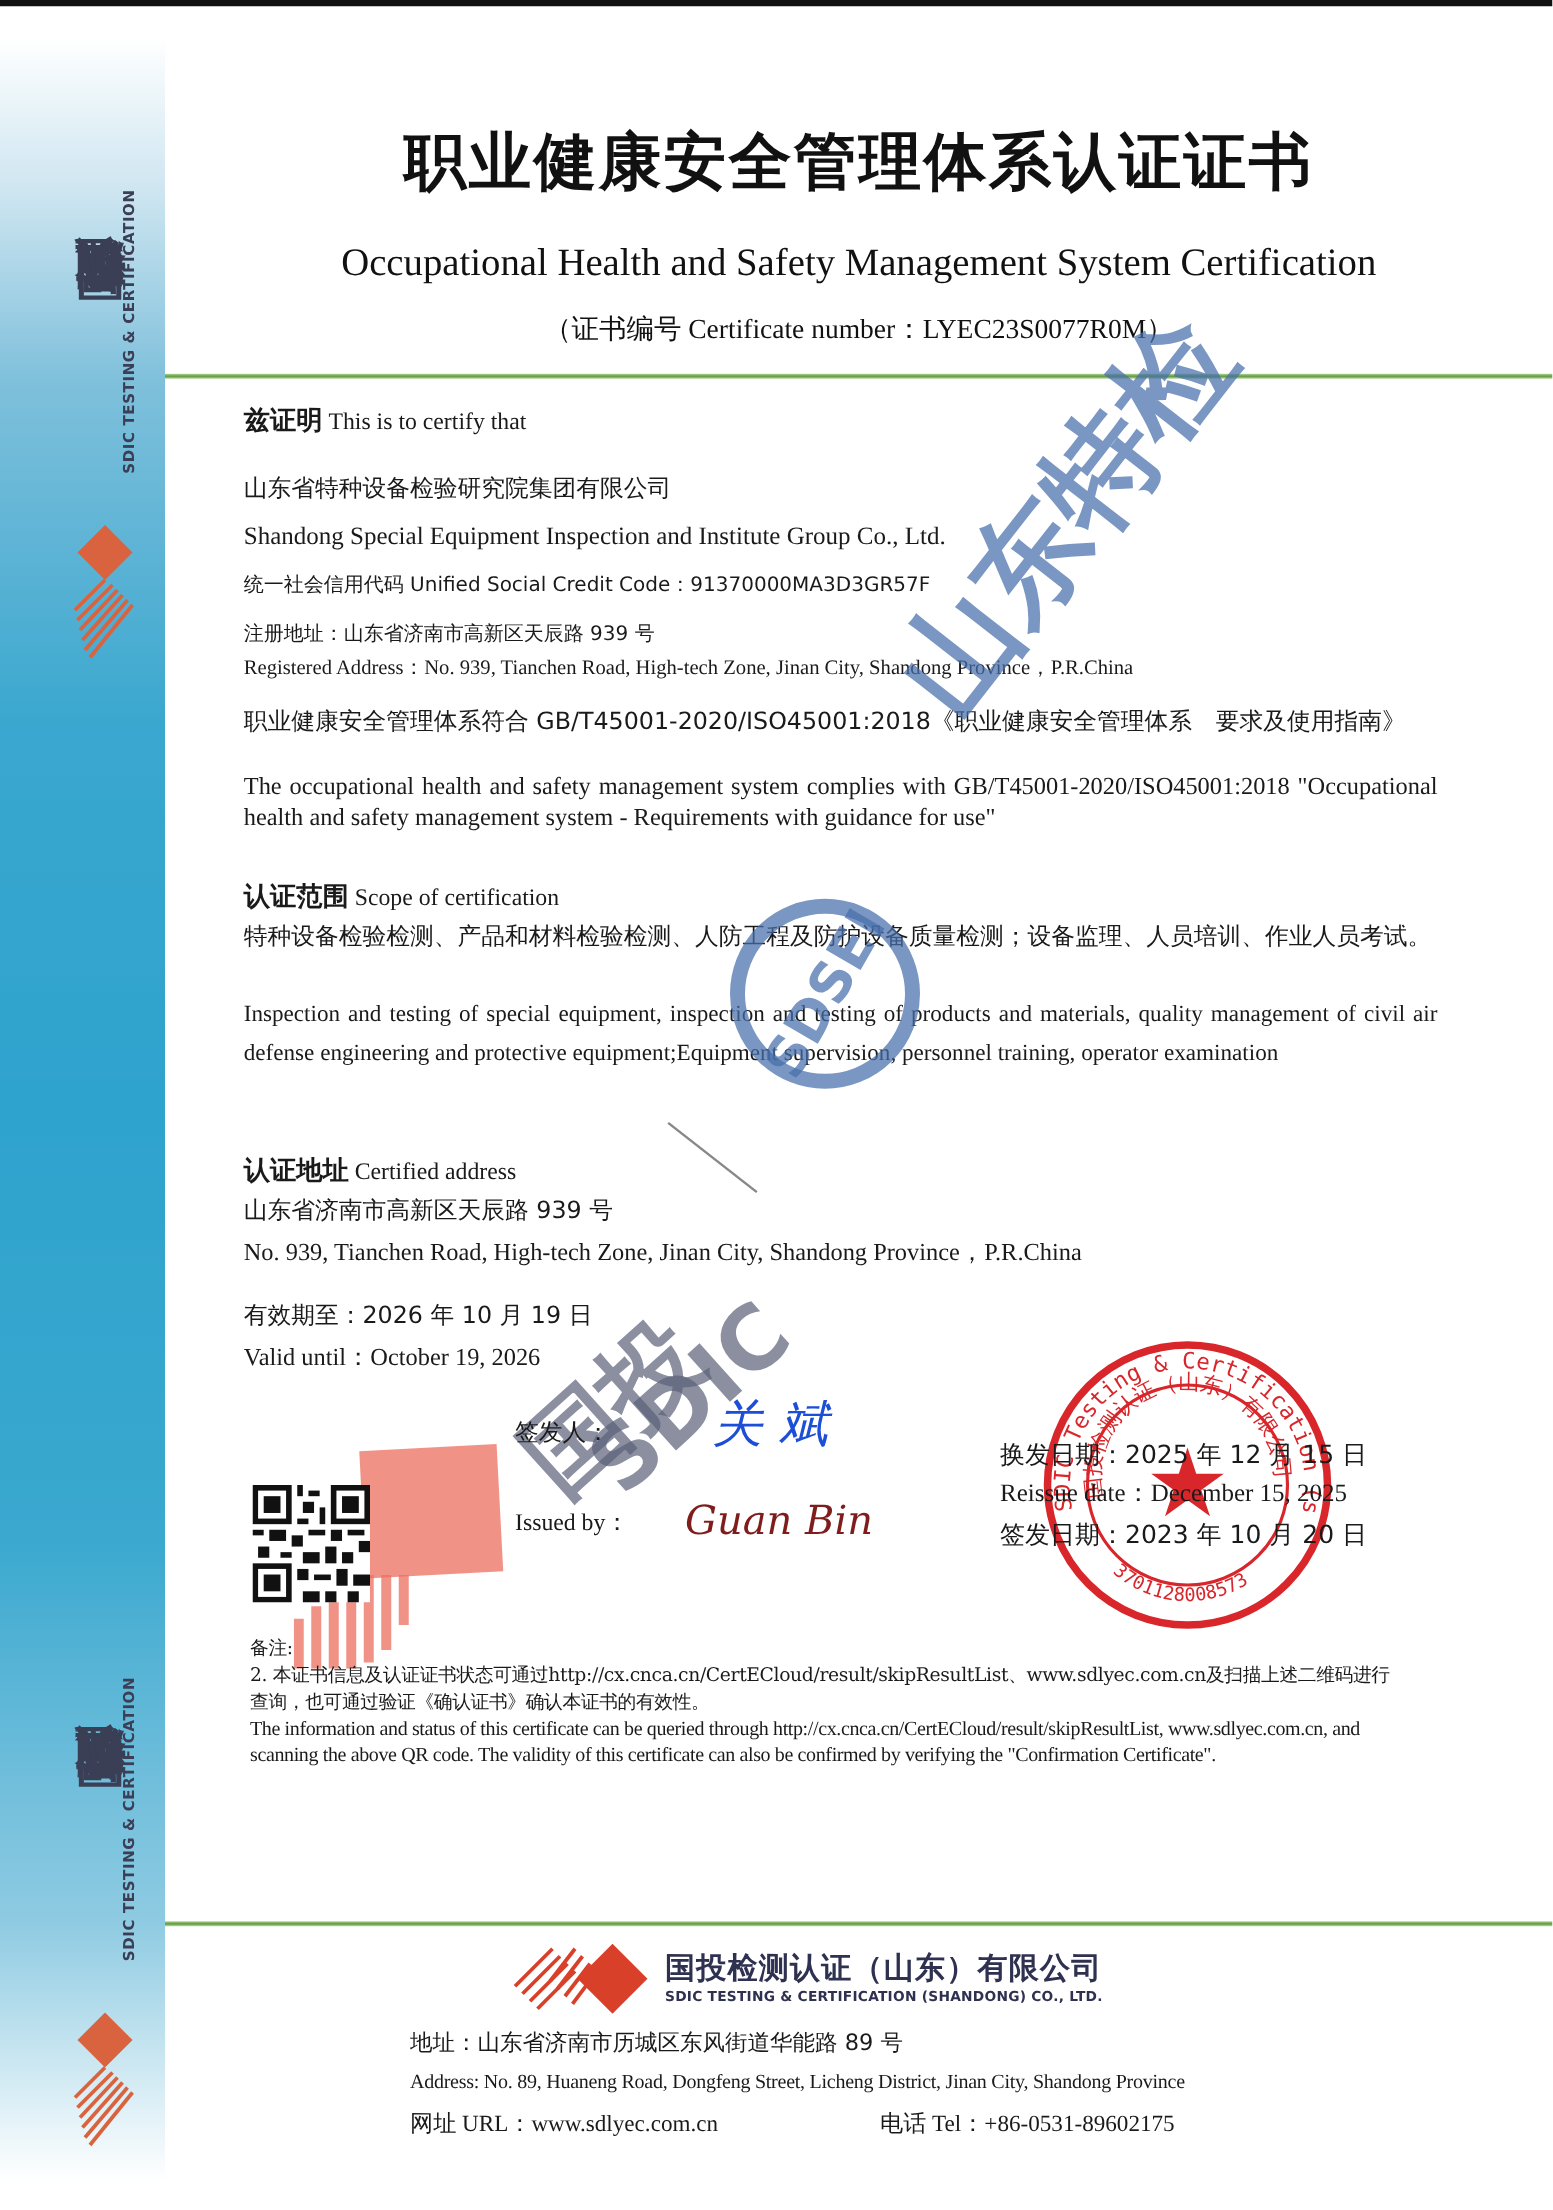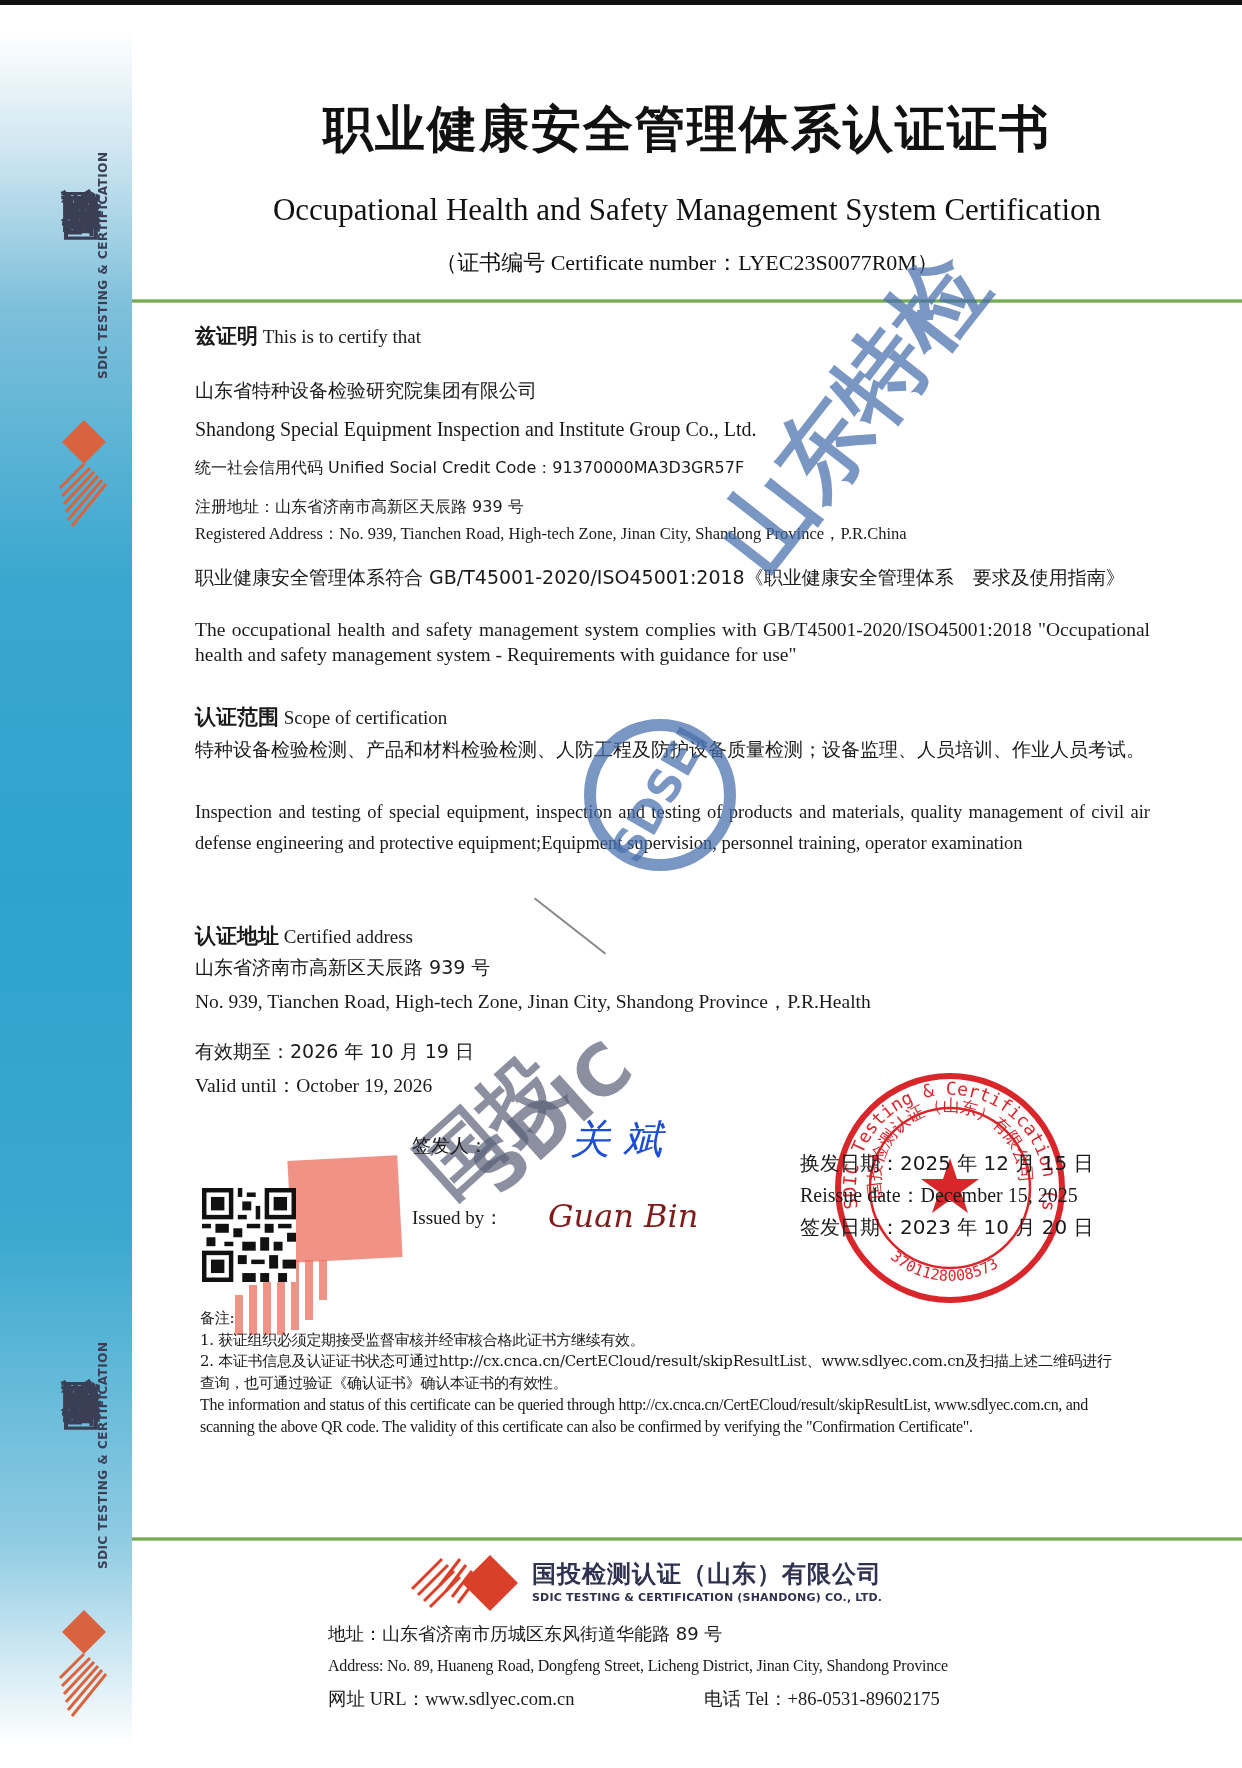--- a/index.html
+++ b/index.html
@@ -133,21 +133,21 @@
     <span>Scope of certification</span>
   </div>
   <div class="line cnsans justify" style="top:734px;font-size:19px;line-height:31px;">特种设备检验检测、产品和材料检验检测、人防工程及防护设备质量检测；设备监理、人员培训、作业人员考试。</div>
   <div class="line justify" style="top:797px;font-size:18.5px;line-height:31px;">Inspection and testing of special equipment, inspection and testing of products and materials, quality management of civil air defense engineering and protective equipment;Equipment supervision, personnel training, operator examination</div>
 
   <div class="line" style="top:922px;">
     <span class="label-bold">认证地址</span>
     <span>Certified address</span>
   </div>
   <div class="line cnsans" style="top:955px;font-size:19px;">山东省济南市高新区天辰路 939 号</div>
-  <div class="line" style="top:988px;font-size:19.5px;">No. 939, Tianchen Road, High-tech Zone, Jinan City, Shandong Province，P.R.Health</div>
+  <div class="line" style="top:988px;font-size:19.5px;">No. 939, Tianchen Road, High-tech Zone, Jinan City, Shandong Province，P.R.China</div>
 
   <div class="line cnsans" style="top:1039px;font-size:19px;">有效期至：2026 年 10 月 19 日</div>
   <div class="line" style="top:1072px;font-size:19.5px;">Valid until：October 19, 2026</div>
 </div>
 
 <div class="watermark wm-blue" style="left:690px;top:520px;font-size:92px;transform:rotate(-52deg);transform-origin:left top;white-space:nowrap;">山东特检</div>
 <svg class="watermark" style="left:575px;top:710px;" width="170" height="170" viewBox="0 0 170 170">
   <circle cx="85" cy="85" r="70" fill="none" stroke="rgba(70,110,170,0.72)" stroke-width="12"></circle>
   <text x="85" y="100" text-anchor="middle" font-family="DejaVu Sans" font-weight="bold" font-size="44" fill="rgba(70,110,170,0.72)" transform="rotate(-60 85 85)">SDSEI</text>
 </svg>
@@ -226,21 +226,20 @@
 </svg>
 
 <div class="dates">
   <div class="cnsans">换发日期：2025 年 12 月 15 日</div>
   <div>Reissue date：December 15, 2025</div>
   <div class="cnsans">签发日期：2023 年 10 月 20 日</div>
 </div>
 
 <div class="notes">
   <div class="cn">备注:</div>
-  <div class="cn">1. 获证组织必须定期接受监督审核并经审核合格此证书方继续有效。</div>
   <div class="cn">2. 本证书信息及认证证书状态可通过http://cx.cnca.cn/CertECloud/result/skipResultList、www.sdlyec.com.cn及扫描上述二维码进行查询，也可通过验证《确认证书》确认本证书的有效性。</div>
   <div>The information and status of this certificate can be queried through http://cx.cnca.cn/CertECloud/result/skipResultList, www.sdlyec.com.cn, and scanning the above QR code. The validity of this certificate can also be confirmed by verifying the "Confirmation Certificate".</div>
 </div>
 
 <div class="green-line" style="top:1537px;"></div>
 
 <svg style="position:absolute;left:410px;top:1555px;" width="112" height="56" viewBox="0 0 112 56">
   <polygon points="80,0 108,28 80,56 52,28" fill="#d9402a"></polygon>
   <g stroke="#d9402a" stroke-width="3">
     <line x1="2" y1="34" x2="32" y2="4"></line>

